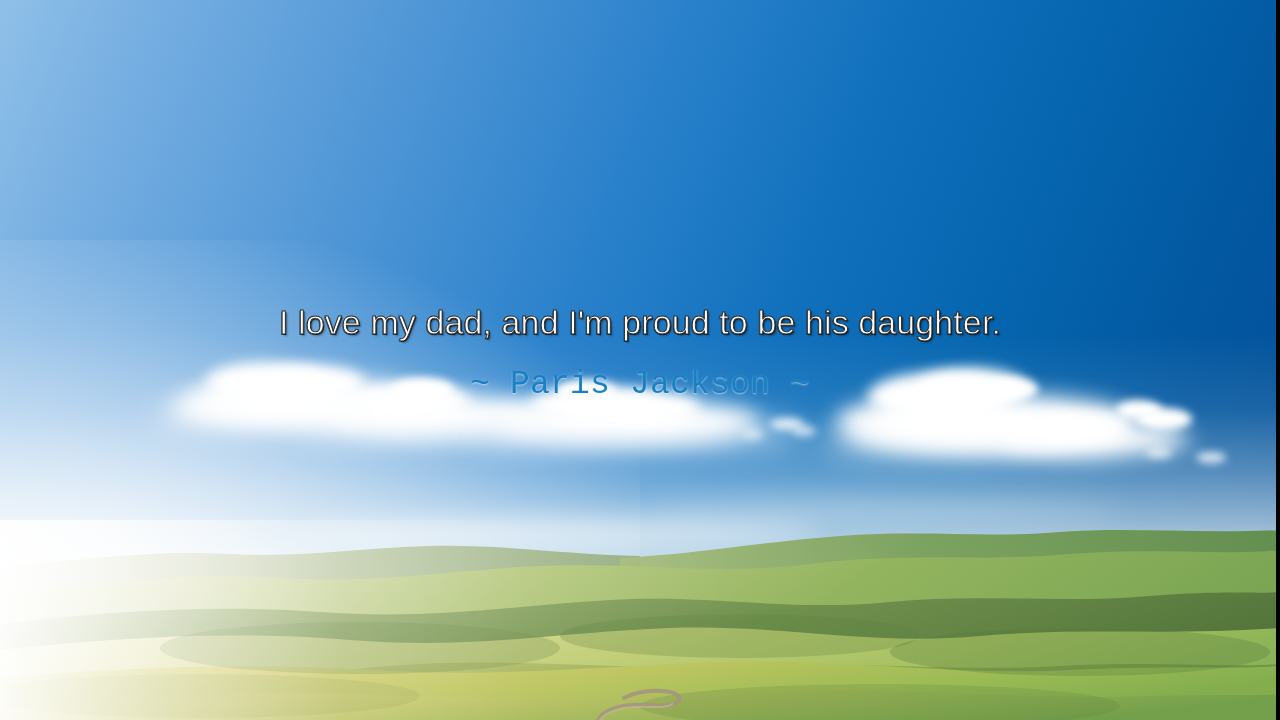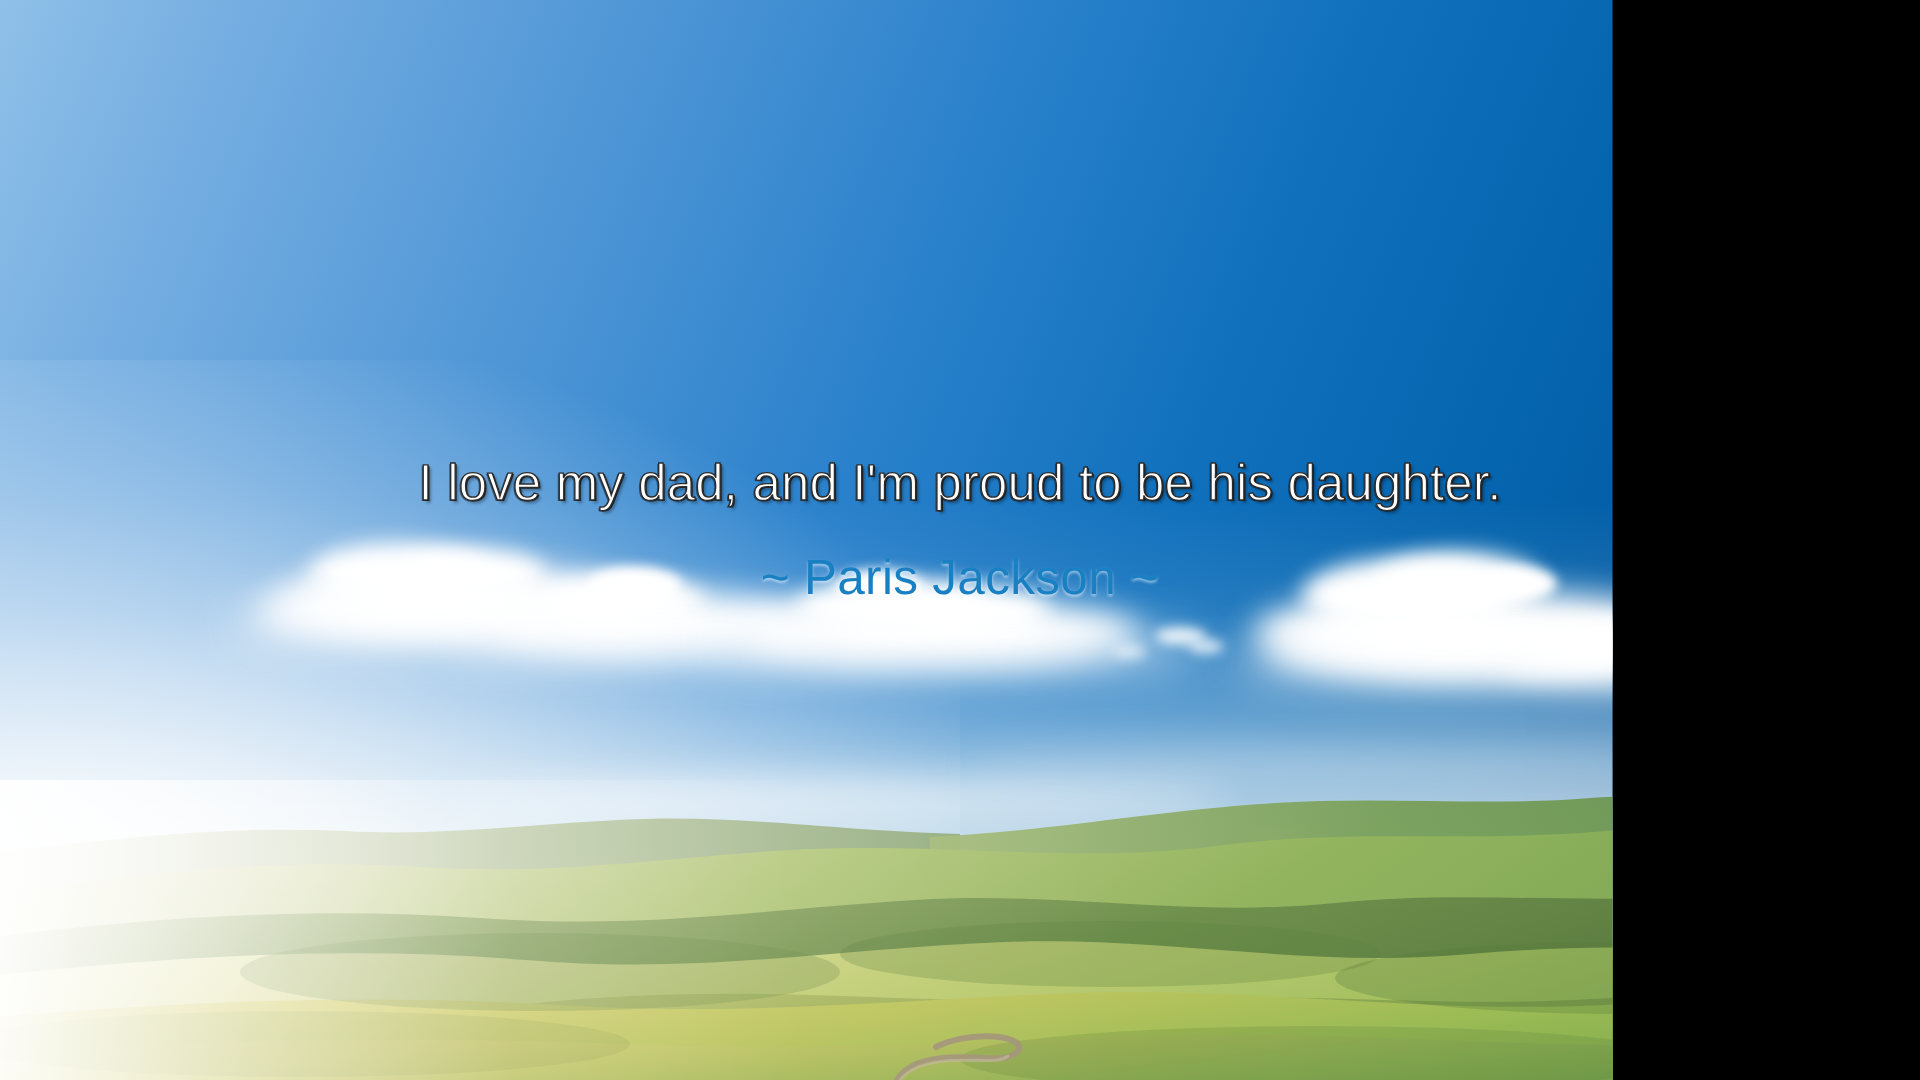--- a/index.html
+++ b/index.html
@@ -7,21 +7,21 @@
     margin: 0;
     padding: 0;
     width: 1280px;
     height: 720px;
     overflow: hidden;
     background: #000;
   }
 
   #stage {
     position: relative;
-    width: 1075px;
+    width: 1276px;
     height: 720px;
     overflow: hidden;
     font-family: "Liberation Sans", sans-serif;
   }
 
   
   .sky {
     position: absolute;
     left: 0; top: 0;
     width: 1280px;
@@ -118,20 +118,21 @@
   }
   .quote-author {
     display: block;
     margin-top: 20px;
     font-size: 33px;
     line-height: 42px;
     font-weight: 400;
     color: #1a80c4;
     letter-spacing: 0.2px;
     text-shadow: 0 1px 2px rgba(255,255,255,0.55);
+    font-family: Liberation Mono, monospace;
   }
 </style>
 </head>
 <body>
 
 <div id="stage">
 
   <div class="sky"></div>
   <div class="sky-haze"></div>
   <div class="sky-glow-left"></div>

